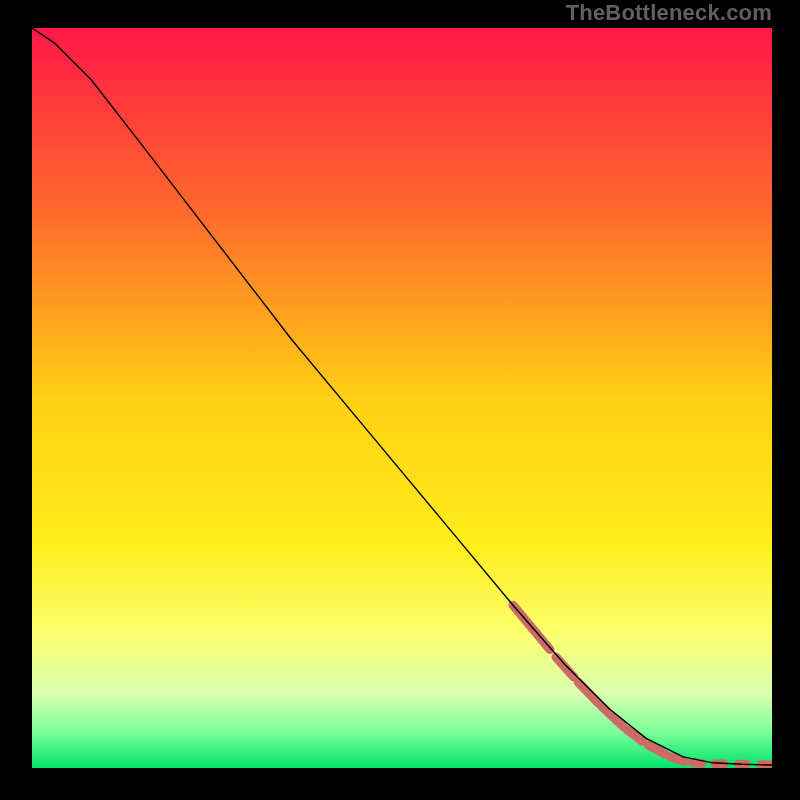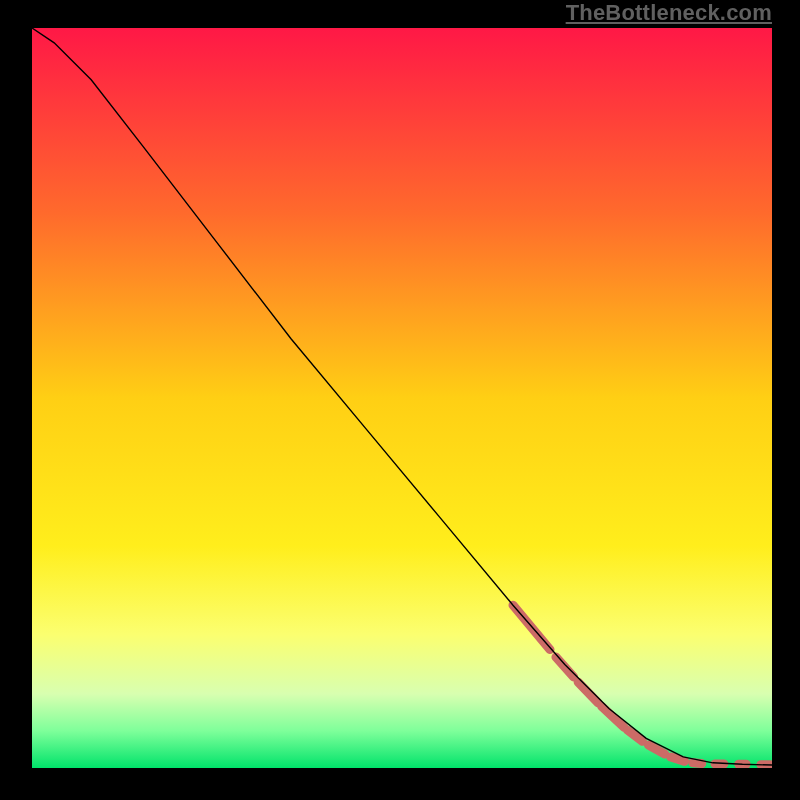--- a/index.html
+++ b/index.html
@@ -18,21 +18,20 @@
     background: #000;
   }
   .attribution {
     position: absolute;
     top: 0;
     right: 28px;
     color: #606060;
     font-size: 22px;
     font-weight: bold;
     letter-spacing: 0.2px;
-    text-decoration: underline;
   }
   .plot-area {
     position: absolute;
     left: 32px;
     top: 28px;
     width: 740px;
     height: 740px;
   }
   .plot-area svg {
     width: 100%;

